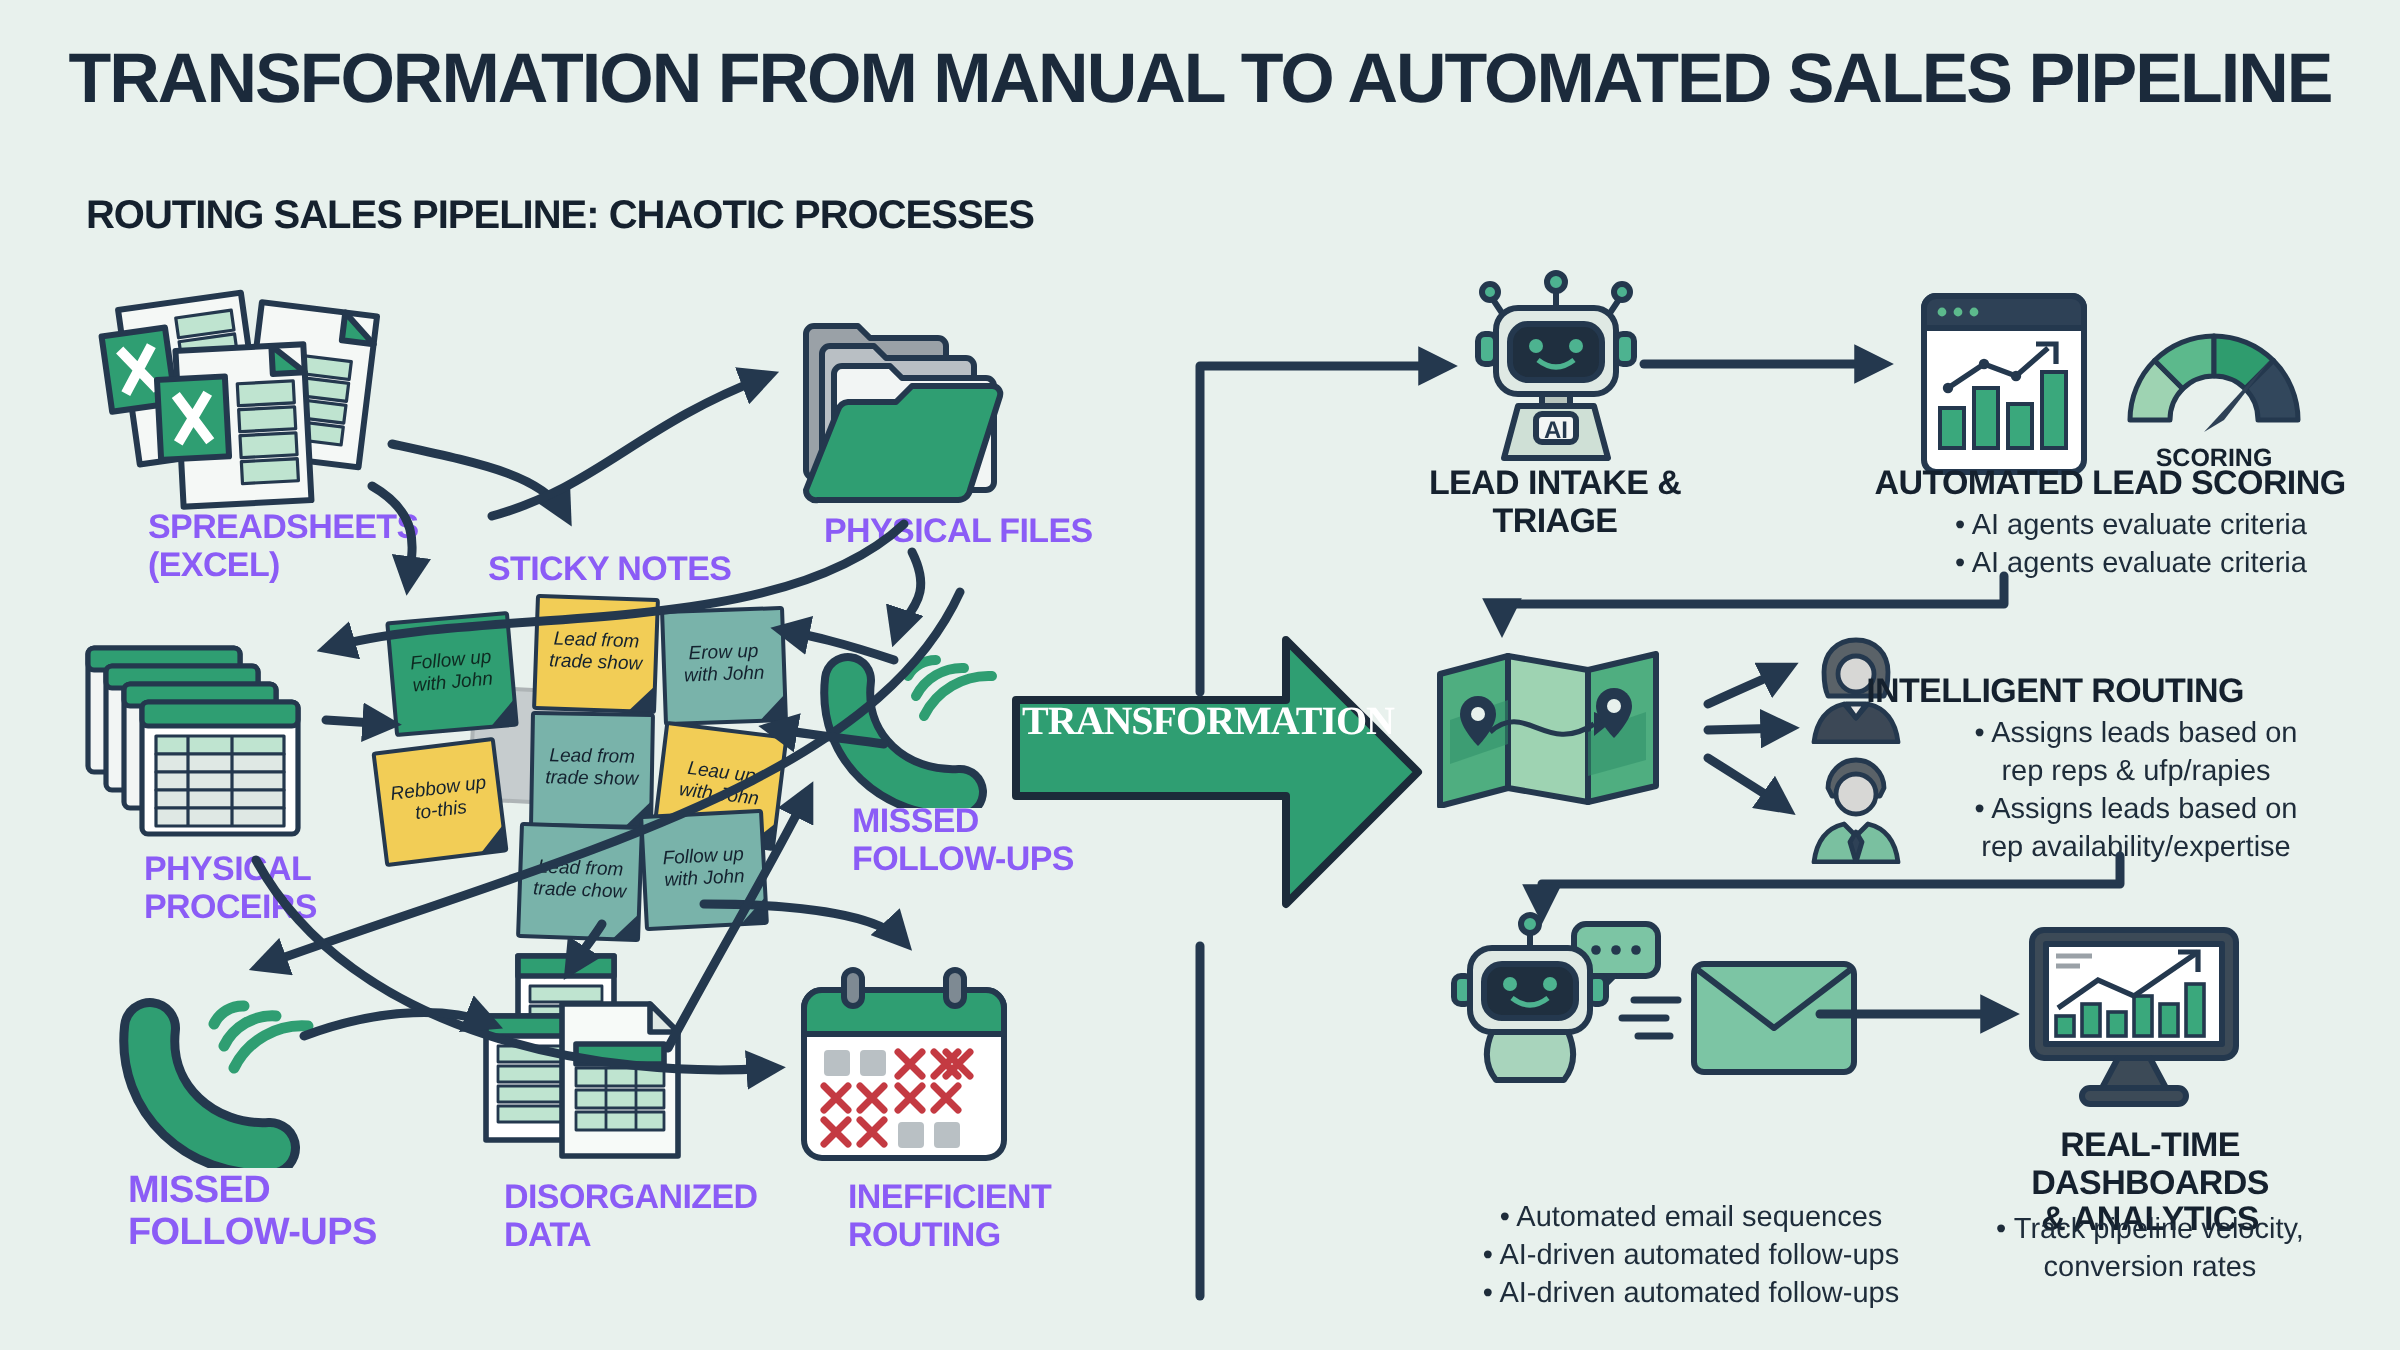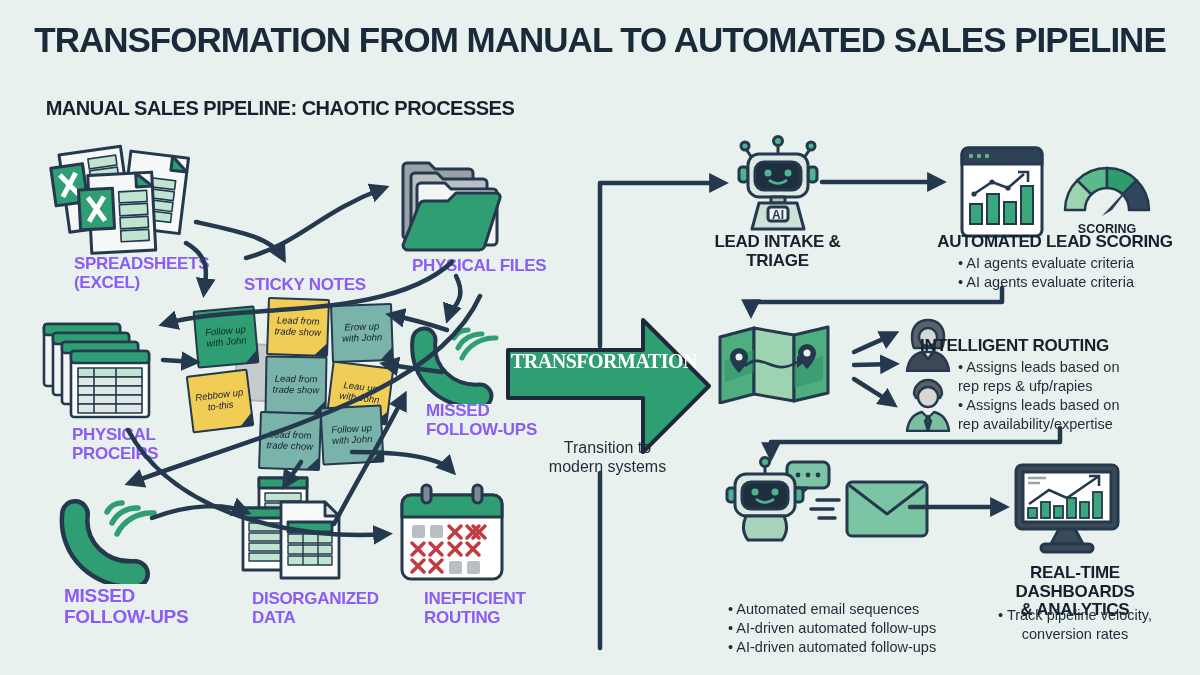--- a/index.html
+++ b/index.html
@@ -4,21 +4,21 @@
 <style>
   html,body{margin:0;padding:0;}
   #canvas{
     position:relative;width:1200px;height:675px;overflow:hidden;
     background:#e8f1ed;
     font-family:"Liberation Sans", sans-serif;
     color:#1c2b3a;
   }
   .abs{position:absolute;}
   .c{text-align:center;}
-  .l{text-align:left;}
+  .l{text-align:center;}
   #main-title{
     left:0;top:20px;width:1200px;text-align:center;
     font-size:35px;font-weight:800;letter-spacing:-1px;color:#1b2a3b;
   }
   .section-header{
     font-size:20px;font-weight:800;letter-spacing:-0.5px;color:#15212e;
   }
   .icon-label{
     text-align:left;font-weight:800;color:#8b5cf6;
     white-space:pre-line;line-height:1.1;font-size:17px;letter-spacing:-0.3px;margin-left:34px;
@@ -58,21 +58,21 @@
   .n-gray{background:#c6ccce;border-color:#aeb4b6;}
   .n-gray::after{border-color:transparent transparent #aeb4b6 transparent;}
   svg{display:block;}
 </style>
 </head>
 <body>
 
 <div id="canvas">
 
   <div id="main-title" class="abs">TRANSFORMATION FROM MANUAL TO AUTOMATED SALES PIPELINE</div>
-  <div class="abs section-header c" style="left:35px;top:97px;width:490px;">MANUAL SALES PIPELINE: CHAOTIC PROCESSES</div>
+  <div class="abs section-header c" style="left:35px;top:97px;width:490px;">ROUTING SALES PIPELINE: CHAOTIC PROCESSES</div>
 
   <div class="abs" style="left:42px;top:138px;">
     <svg width="150" height="118" viewBox="0 0 150 118">
       <g stroke="#24384e" stroke-width="3" stroke-linejoin="round">
         <g transform="rotate(-8 55 50)">
           <rect x="22" y="12" width="62" height="78" fill="#f5f8f6"></rect>
           <rect x="12" y="24" width="32" height="38" fill="#2f9e72"></rect>
           <path d="M20,32 l16,22 M36,32 l-16,22" stroke="#fff" stroke-width="5" fill="none"></path>
           <g fill="#bfe4d0" stroke-width="1.6">
             <rect x="50" y="20" width="28" height="10"></rect>
@@ -264,22 +264,20 @@
   </div>
   <div class="abs icon-label" style="left:390px;top:590px;width:125px;">INEFFICIENT
 ROUTING</div>
 
   <div class="abs" style="left:505px;top:313px;">
     <svg width="208" height="146" viewBox="0 0 208 146">
       <polygon points="3,37 138,37 138,7 204,73 138,139 138,85 3,85" fill="#2f9e72" stroke="#1c2b3a" stroke-width="4" stroke-linejoin="round"></polygon>
     </svg>
   </div>
   <div class="abs" id="transform-text" style="left:508px;top:350px;width:192px;font-family:Liberation Serif, serif;">TRANSFORMATION</div>
-  <div class="abs" id="center-caption-sub" style="left:505px;top:438px;width:205px;">Transition to
-modern systems</div>
 
   <div class="abs" style="left:735px;top:133px;">
     <svg width="86" height="102" viewBox="0 0 86 102">
       <g stroke="#24384e" stroke-width="3" stroke-linejoin="round">
         <path d="M43,20 v-9 M19,28 l-8,-12 M67,28 l8,-12" fill="none"></path>
         <circle cx="43" cy="8" r="4.5" fill="#4db390"></circle>
         <circle cx="10" cy="13" r="4" fill="#4db390"></circle>
         <circle cx="76" cy="13" r="4" fill="#4db390"></circle>
         <rect x="4" y="34" width="9" height="15" rx="3.5" fill="#4db390"></rect>
         <rect x="73" y="34" width="9" height="15" rx="3.5" fill="#4db390"></rect>

